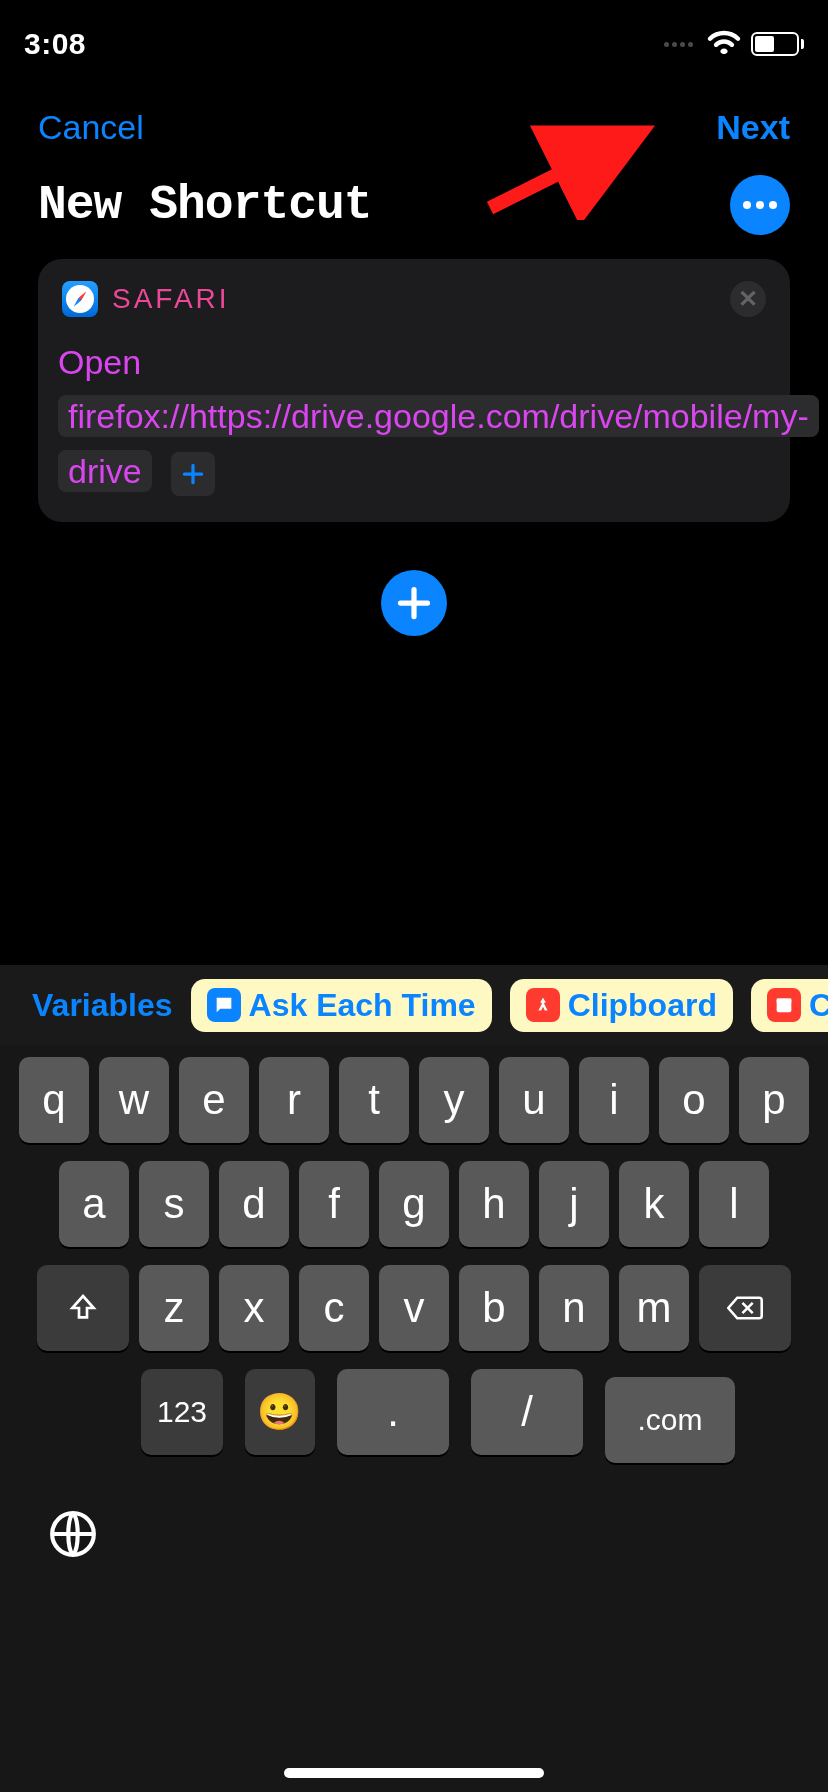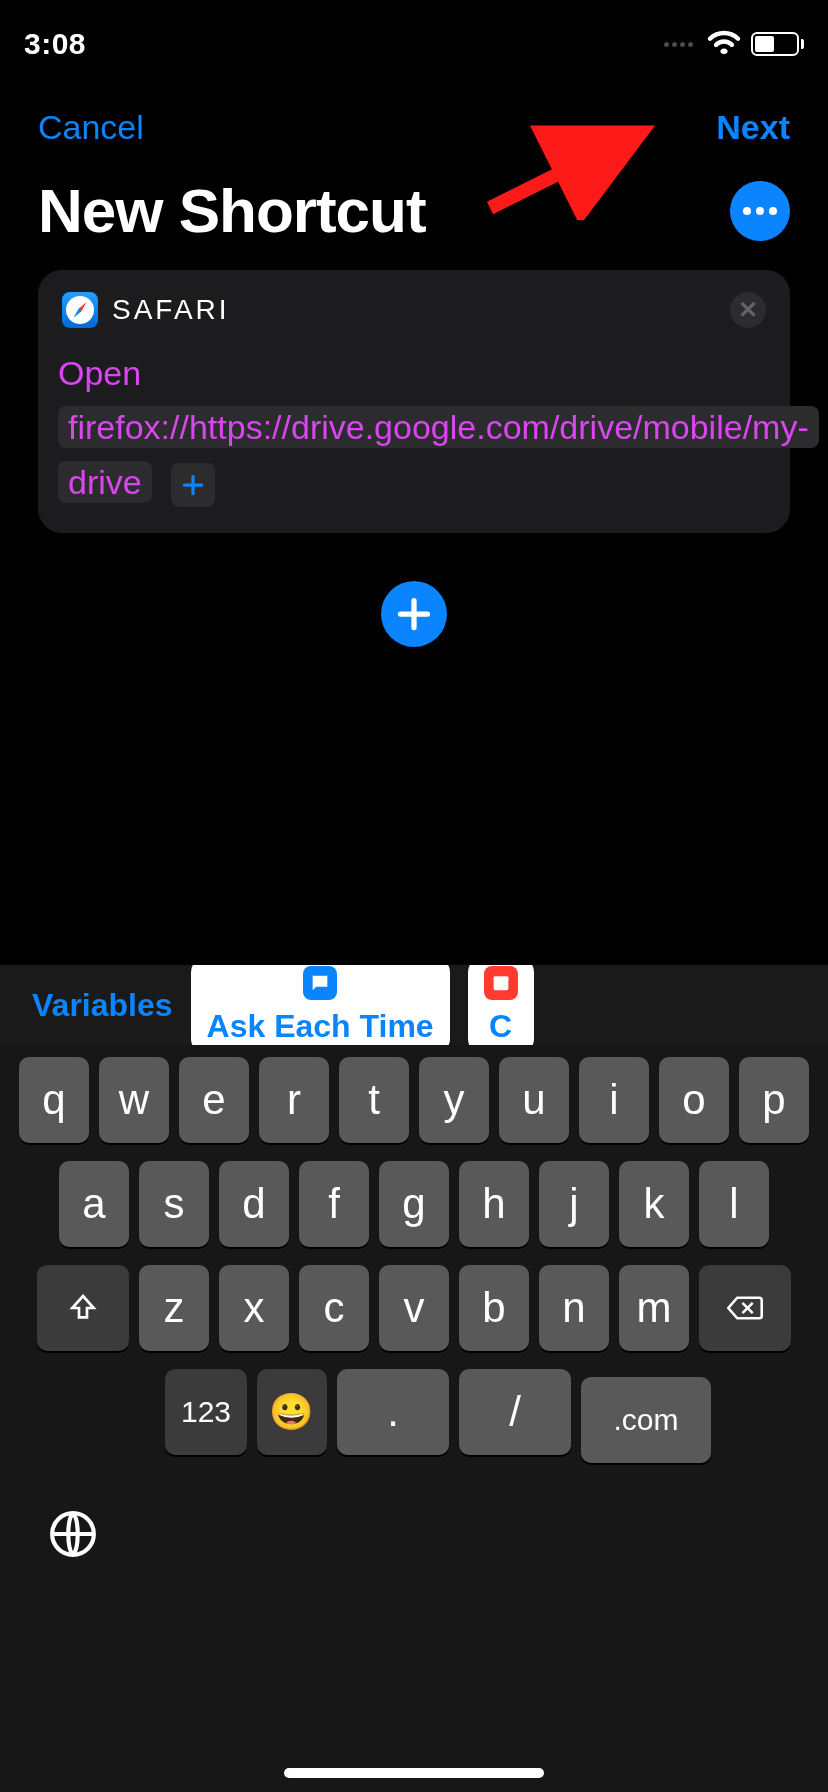--- a/index.html
+++ b/index.html
@@ -59,23 +59,24 @@
       color: #0a84ff;
       font-weight: 400;
     }
     .nav-btn.next { font-weight: 600; }
     
     .title-row {
       display: flex; align-items: center; justify-content: space-between;
       padding: 22px 38px 24px;
     }
     .title {
-      font-size: 62px;
+      font-size: 48px;
       font-weight: 800;
       letter-spacing: -1px;
+      font-family: Liberation Mono, monospace;
     }
     .more-btn {
       width: 60px; height: 60px; border-radius: 50%;
       background: #0a84ff;
       display: flex; align-items: center; justify-content: center;
       gap: 5px;
     }
     .more-btn span { width: 8px; height: 8px; border-radius: 50%; background:#fff; }
     
     .action-card {
@@ -102,21 +103,21 @@
     .safari-icon .compass::after{
       content:''; position:absolute; left:50%; top:50%;
       width:4px; height:20px;
       background: linear-gradient(180deg, #ff3b30 50%, #0a84ff 50%);
       transform: translate(-50%,-50%) rotate(40deg);
       clip-path: polygon(50% 0, 100% 50%, 50% 100%, 0 50%);
     }
     .card-app {
       font-size: 28px;
       letter-spacing: 3px;
-      color: #ffffff;
+      color: #ec4899;
       font-weight: 500;
     }
     .card-close {
       position: absolute; right: 4px; top: 0;
       width: 36px; height: 36px; border-radius: 50%;
       background: #2c2c2e;
       display:flex; align-items:center; justify-content:center;
       color:#636366; font-size: 24px; font-weight: 700;
     }
     .action-body {
@@ -165,24 +166,23 @@
       padding: 0 32px;
       overflow:hidden;
     }
     .sg-item {
       display:flex; align-items:center; gap:8px;
       font-size: 32px; font-weight:600;
       color:#0a84ff;
       white-space:nowrap;
     }
     .sg-pill {
-      background:#ffffff;
+      background:#fef9c3;
       border-radius: 14px;
       padding: 8px 16px;
-      flex-direction: column;
     }
     .sg-icon {
       width:34px; height:34px; border-radius:8px;
       display:flex; align-items:center; justify-content:center;
     }
     .sg-icon.blue{ background:#0a84ff; }
     .sg-icon.red{ background:#ff3b30; }
     .sg-icon svg{ width:22px; height:22px; }
     
     .kb {
@@ -200,21 +200,21 @@
       display:flex; align-items:center; justify-content:center;
       font-size: 42px;
       flex: 1;
       box-shadow: 0 2px 0 #000;
     }
     .row1 .key { flex: 0 0 70px; }
     .row2 { padding: 0 36px; }
     .row2 .key { flex: 0 0 70px; }
     .row3 .key { flex: 0 0 70px; }
     .key.fn { background:#3b3b3b; flex: 0 0 92px; }
-    .row4 { gap:10px;padding-left:48px; }
+    .row4 { gap:22px;padding-left:48px; }
     .row4 .key { height: 86px; }
     .k123 { flex: 0 0 82px; background:#3b3b3b; font-size:30px;}
     .kemoji{ flex:0 0 70px; background:#3b3b3b; font-size:36px;}
     .kdot{ flex:0 0 112px; background:#595959;}
     .kslash{ flex:0 0 112px; background:#595959;}
     .kcom{ flex:0 0 130px; background:#595959; font-size:30px;margin-top:8px;}
     .kdone{ flex:1; background:#0a84ff; font-size:34px; font-weight:400;}
     .kb-bottom {
       display:flex; padding: 28px 40px;
     }
@@ -303,20 +303,28 @@
 
 <div class="suggest">
   <div class="sg-item">Variables</div>
   <div class="sg-item sg-pill">
     <span class="sg-icon blue">
       <svg viewBox="0 0 24 24">
           <path fill="#fff" d="M4 4h16v12H8l-4 4V4z"></path>
         </svg>
     </span>
     <span>Ask Each Time</span>
+  </div>
+  <div class="sg-item sg-pill">
+    <span class="sg-icon red">
+      <svg viewBox="0 0 24 24">
+          <path fill="#fff" d="M9 9l3-5 3 5-2 1 4 8h-3l-2-4-2 4H7l4-8-2-1z"></path>
+        </svg>
+    </span>
+    <span>Clipboard</span>
   </div>
   <div class="sg-item sg-pill">
     <span class="sg-icon red">
       <svg viewBox="0 0 24 24">
           <rect x="4" y="5" width="16" height="15" rx="2" fill="#fff"></rect>
           <rect x="4" y="5" width="16" height="4" fill="#fff"></rect>
         </svg>
     </span>
     <span>C</span>
   </div>

